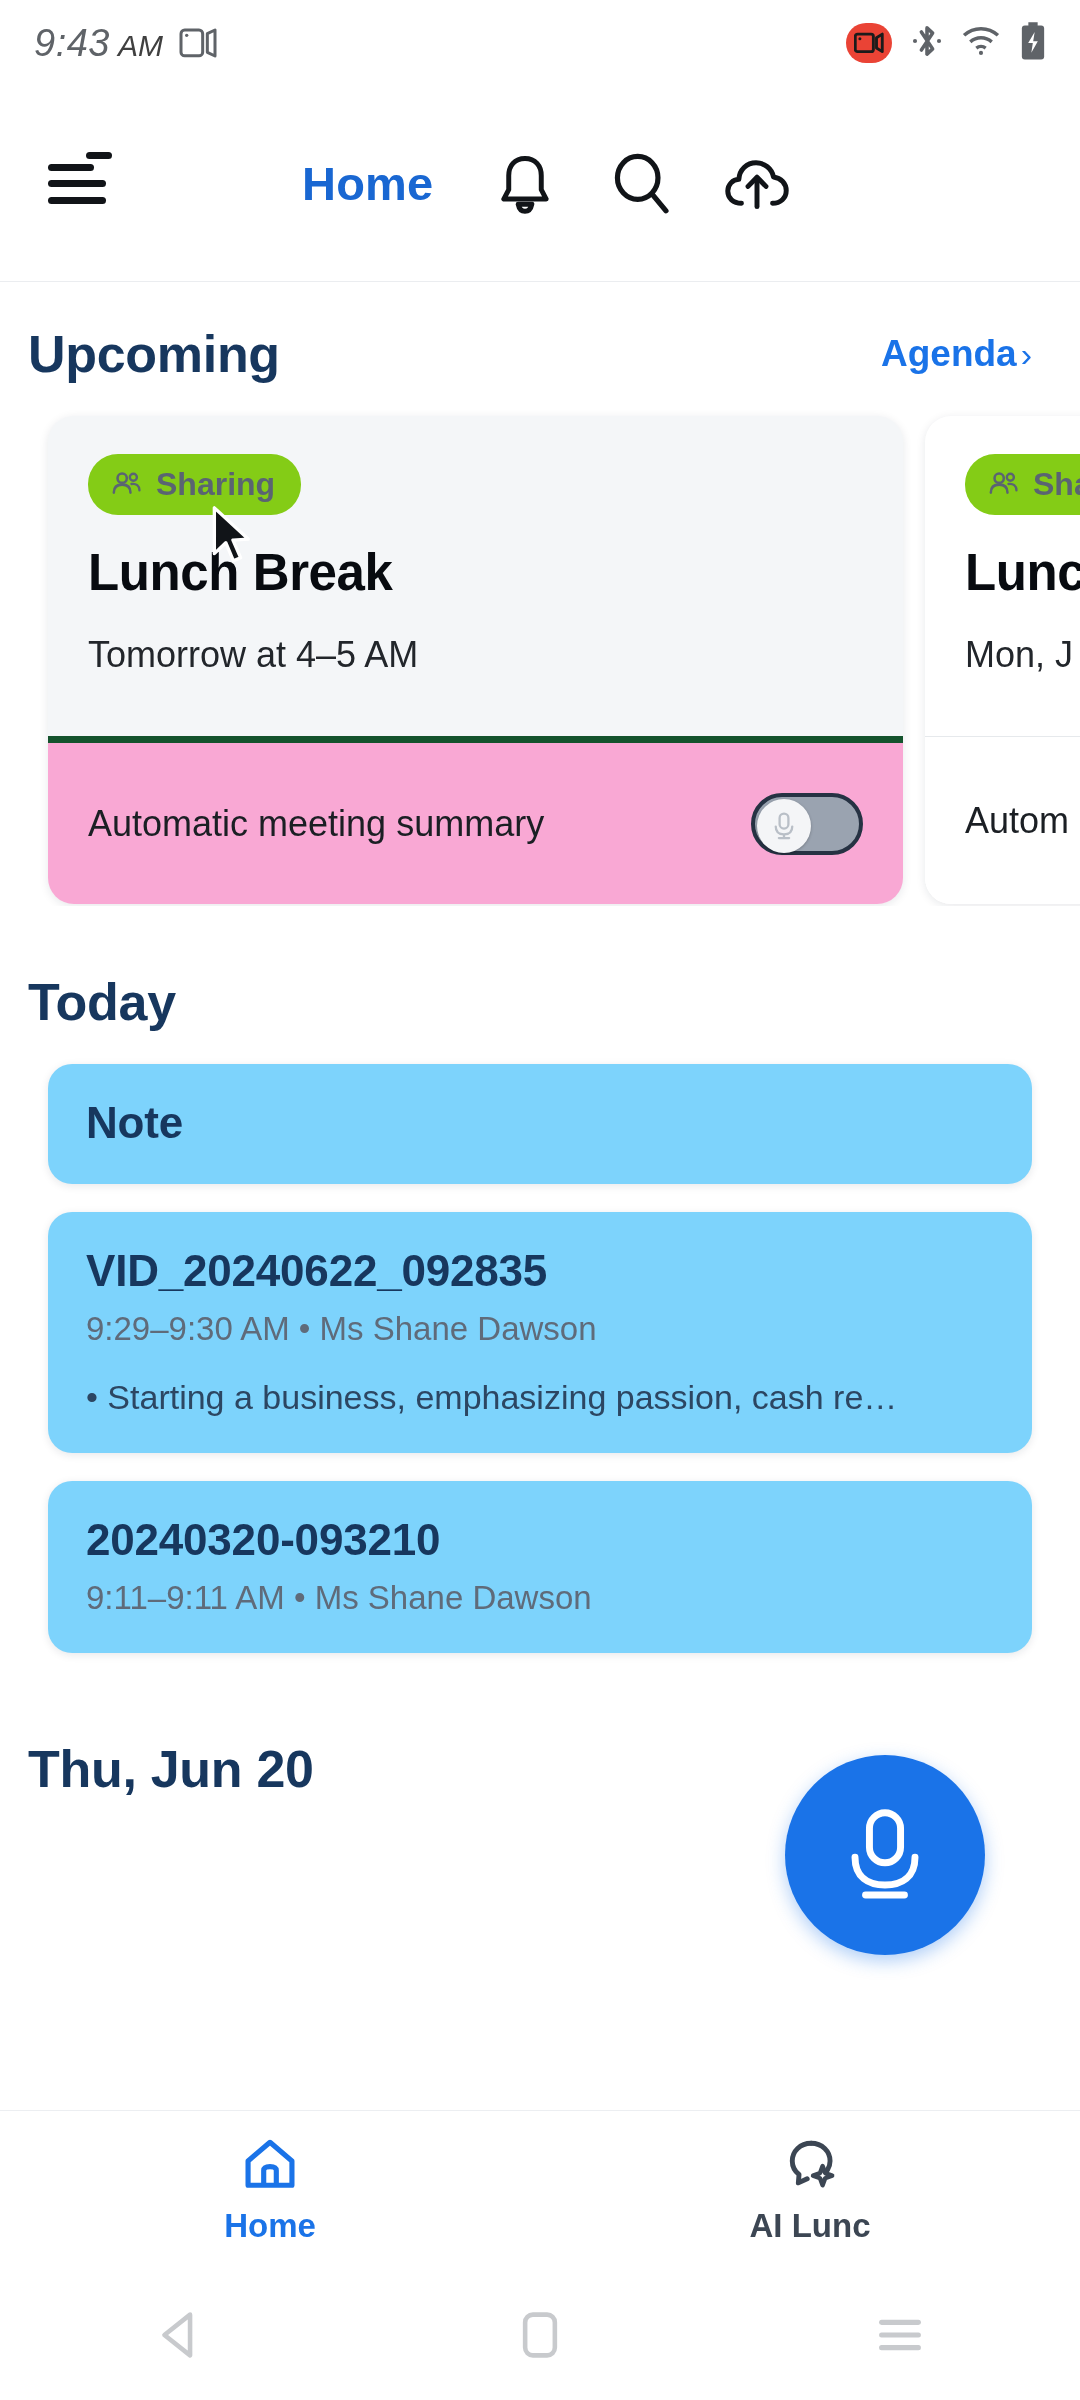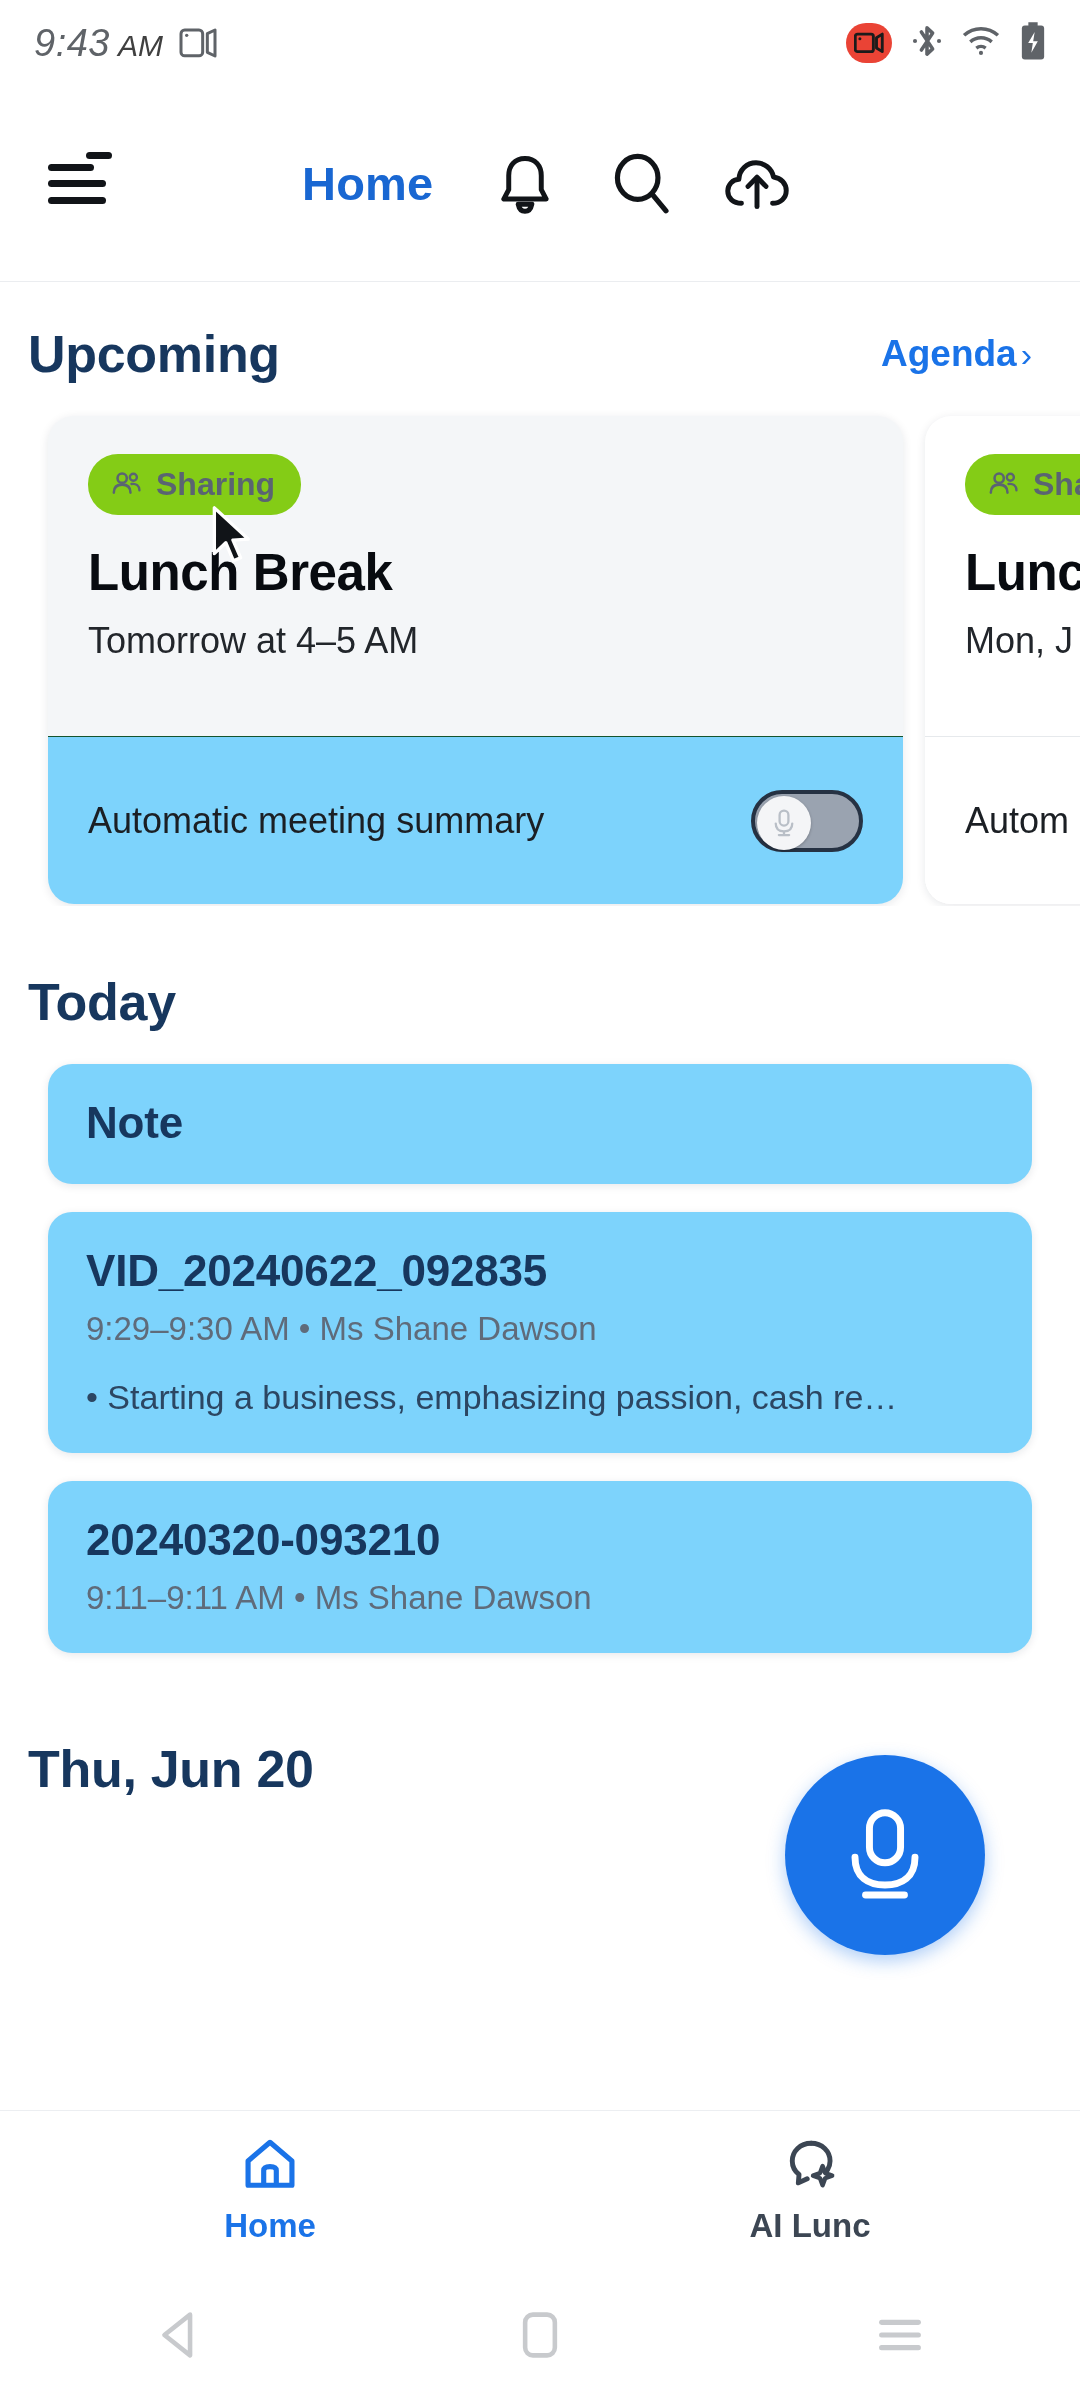--- a/index.html
+++ b/index.html
@@ -77,24 +77,24 @@
   .card-up.first { left: 48px; background: #f4f6f8; }
   .card-up.second { left: 925px; background: #ffffff; width: 855px; }
   .card-body { padding: 38px 40px 0 40px; }
   .badge {
     display: inline-flex; align-items: center; gap: 14px;
     background: #84cc16; border-radius: 30px;
     padding: 12px 26px 12px 22px;
   }
   .badge-text { font-size: 32px; font-weight: 700; color: #5a6472; }
   .card-title { font-size: 51px; font-weight: 700; color: #080b10; margin-top: 28px; letter-spacing: -.4px; }
-  .card-sub { font-size: 36px; color: #22262b; margin-top: 18px; }
+  .card-sub { font-size: 36px; color: #22262b; margin-top: 32px; }
   .card-toggle-row {
     position: absolute; bottom: 0; left: 0; right: 0; height: 168px;
-    background: #7dd3fc; border-top: 1px solid #14532d;
+    background: #f9a8d4; border-top: 7px solid #14532d;
     display: flex; align-items: center; justify-content: space-between;
     padding: 0 40px;
   }
   .card-up.second .card-toggle-row { background: #ffffff; border-top: 1px solid #e6e9ec; }
   .toggle-label { font-size: 36px; color: #1b1f24; }
   .switch {
     width: 112px; height: 62px; border-radius: 34px;
     border: 4px solid #263243; background: #9aa3b0;
     position: relative; flex: none;
   }

